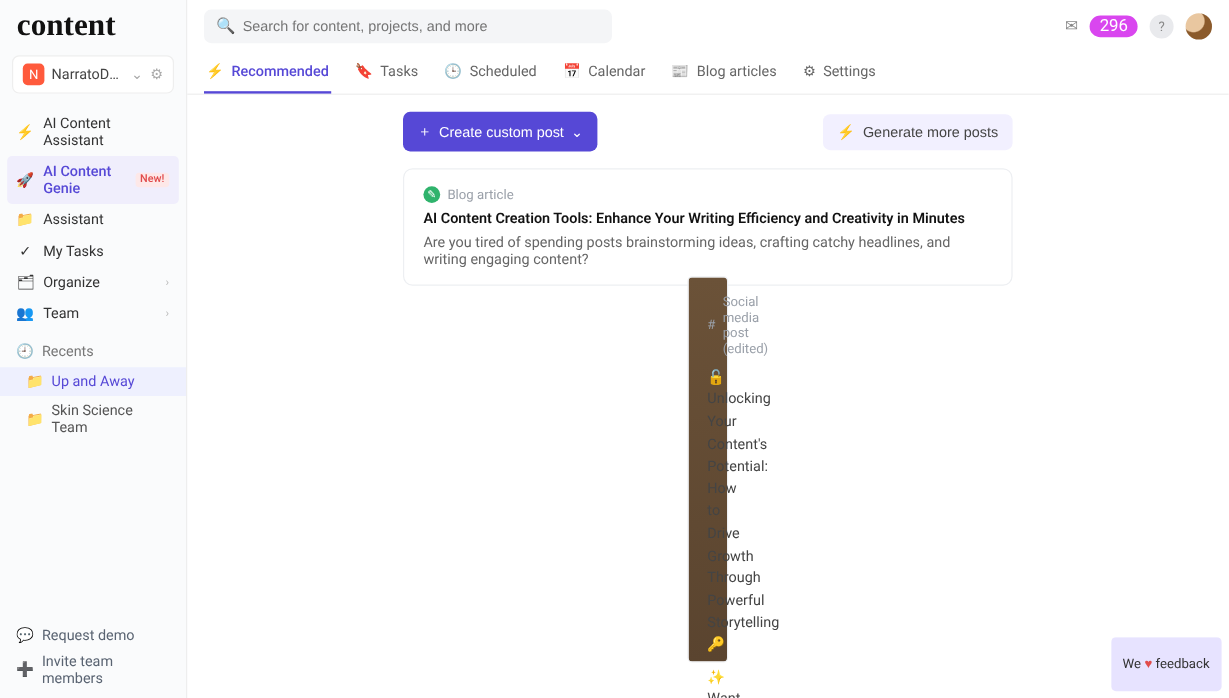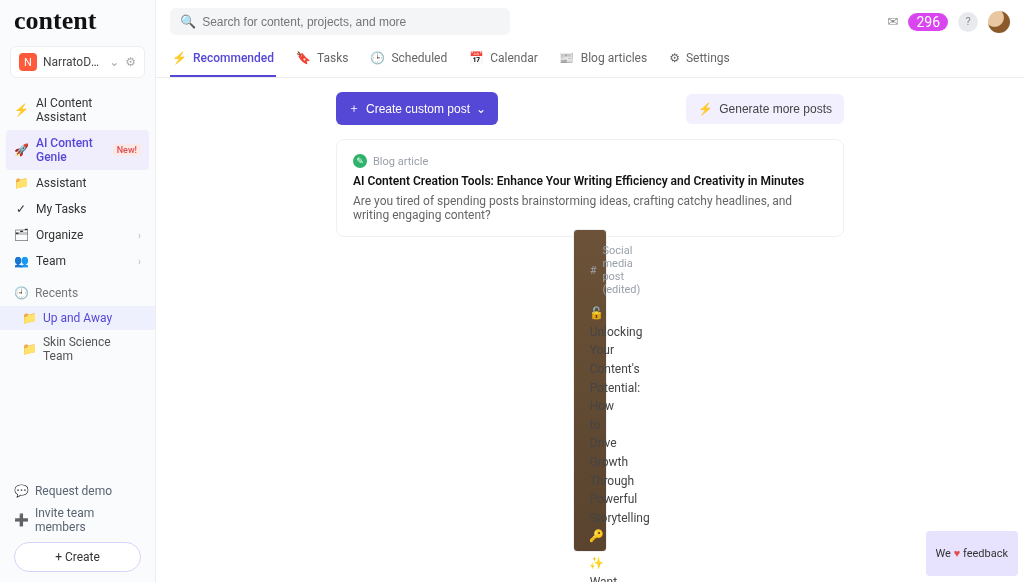--- a/index.html
+++ b/index.html
@@ -129,21 +129,20 @@
 
     <div class="bottombox">
       <div class="side-link">
         <span>💬</span>
         <span>Request demo</span>
       </div>
       <div class="side-link">
         <span>➕</span>
         <span>Invite team members</span>
       </div>
-      <div class="create-btn">+ Create</div>
     </div>
   </aside>
 
   <div class="main">
     <div class="topbar">
       <div class="search">
         <span>🔍</span>
         <input type="text" placeholder="Search for content, projects, and more" style="">
       </div>
       <div class="top-right">

